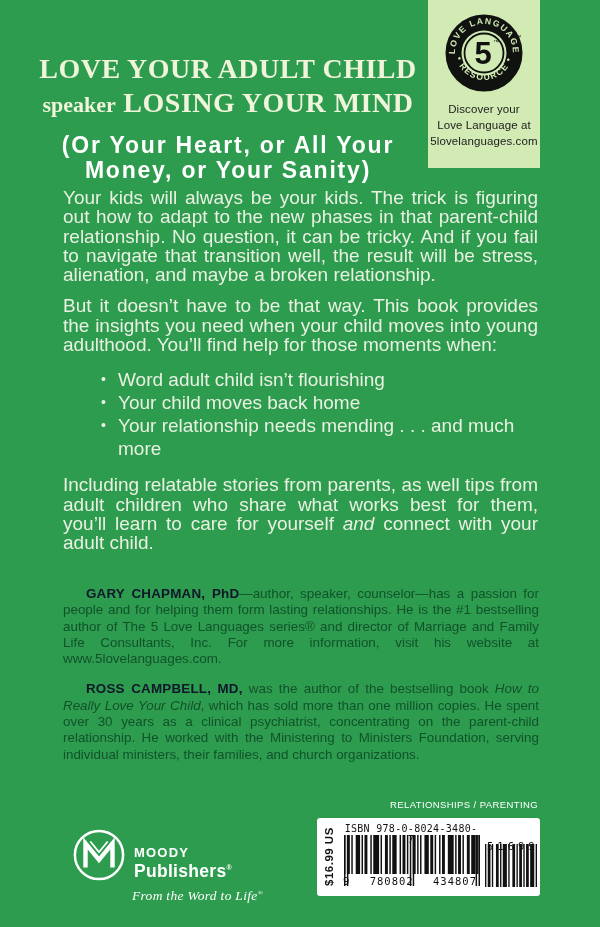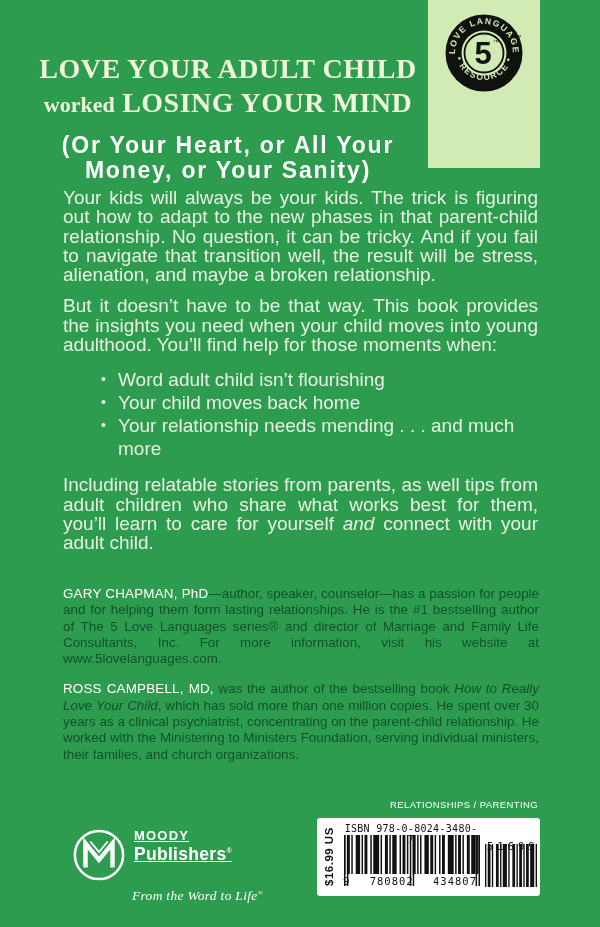--- a/index.html
+++ b/index.html
@@ -47,21 +47,21 @@
   }
   .description li::before{
     content:"•"; position:absolute; left:0; top:0; font-size:14px;
   }
   
   .bios{
     position:absolute; left:63px; top:586px; width:476px;
     color:#11522b; font-size:13.4px; line-height:16.3px; text-align:justify;
   }
   .bios p{margin:0 0 14px 0;}
-  .bio-name{font-weight:normal; color:#ffffff; letter-spacing:0.2px;}
+  .bio-name{font-weight:bold; color:#0f172a; letter-spacing:0.2px;margin-left:23px;}
   
   .category{
     position:absolute; right:62px; top:799px;
     color:#ffffff; font-size:9.5px; font-weight:normal; letter-spacing:0.4px;
   }
   .barcode-box{
     position:absolute; left:317px; top:818px; width:223px; height:78px;
     background:#ffffff; border-radius:3px; color:#111;
   }
   .price{
@@ -81,21 +81,21 @@
     font-family:"DejaVu Sans Mono", monospace; font-size:10.5px; letter-spacing:1px;
   }
   .addon-digits{
     position:absolute; left:170px; top:13px; width:50px; text-align:center;
     font-family:"DejaVu Sans Mono", monospace; font-size:10.5px; letter-spacing:4px;margin-top:9px;
   }
   .bars-addon{position:absolute; left:168px; top:26px;}
   .publisher{
     position:absolute; left:72px; top:828px; width:200px; color:#fff;
   }
-  .pub-row{display:flex; align-items:flex-start;text-decoration:underline;}
+  .pub-row{display:flex; align-items:flex-end;}
   .pub-text{margin-left:8px;}
   .pub-moody{font-size:13px; letter-spacing:1.2px; font-weight:600;}
   .pub-publishers{font-size:17.5px; font-weight:bold; letter-spacing:0.3px; margin-top:1px;}
   .pub-publishers sup, .tagline sup{font-size:7px;}
   .tagline{
     margin:6px 0 0 60px;
     font-family:"Liberation Serif", serif; font-style:italic;
     font-size:13.5px; letter-spacing:0.3px;
   }
 </style>
@@ -115,25 +115,30 @@
       <text font-family="Liberation Sans, sans-serif" font-size="8.6" font-weight="bold" fill="#d2eab4" letter-spacing="1.4">
         <textPath href="#arcTop" startOffset="50%" text-anchor="middle">LOVE LANGUAGE</textPath>
       </text>
       <text font-family="Liberation Sans, sans-serif" font-size="8.6" font-weight="bold" fill="#d2eab4" letter-spacing="1.4">
         <textPath href="#arcBot" startOffset="50%" text-anchor="middle">• RESOURCE •</textPath>
       </text>
       <text x="39" y="51" text-anchor="middle" font-family="Liberation Sans, sans-serif" font-size="31" font-weight="bold" fill="#101210">5</text>
       <text x="49" y="31" font-family="Liberation Sans, sans-serif" font-size="6" fill="#101210">™</text>
       <text x="72" y="26" font-family="Liberation Sans, sans-serif" font-size="5.5" fill="#101210">™</text>
     </svg>
+    <div class="badge-text">
+      <div>Discover your</div>
+      <div>Love Language at</div>
+      <div>5lovelanguages.com</div>
+    </div>
   </div>
 
   <header class="title-block">
     <div class="title-line">LOVE YOUR ADULT CHILD</div>
-    <div class="title-line"><span class="title-small">worked</span><span> LOSING YOUR MIND</span></div>
+    <div class="title-line"><span class="title-small">speaker</span><span> LOSING YOUR MIND</span></div>
     <div class="subtitle">
       <div>(Or Your Heart, or All Your</div>
       <div>Money, or Your Sanity)</div>
     </div>
   </header>
 
   <section class="description">
     <p>Your kids will always be your kids. The trick is figuring out how to adapt to the new phases in that parent-child relationship. No question, it can be tricky. And if you fail to navigate that transition well, the result will be stress, alienation, and maybe a broken relationship.</p>
     <p>But it doesn’t have to be that way. This book provides the insights you need when your child moves into young adulthood. You’ll find help for those moments when:</p>
     <ul>

